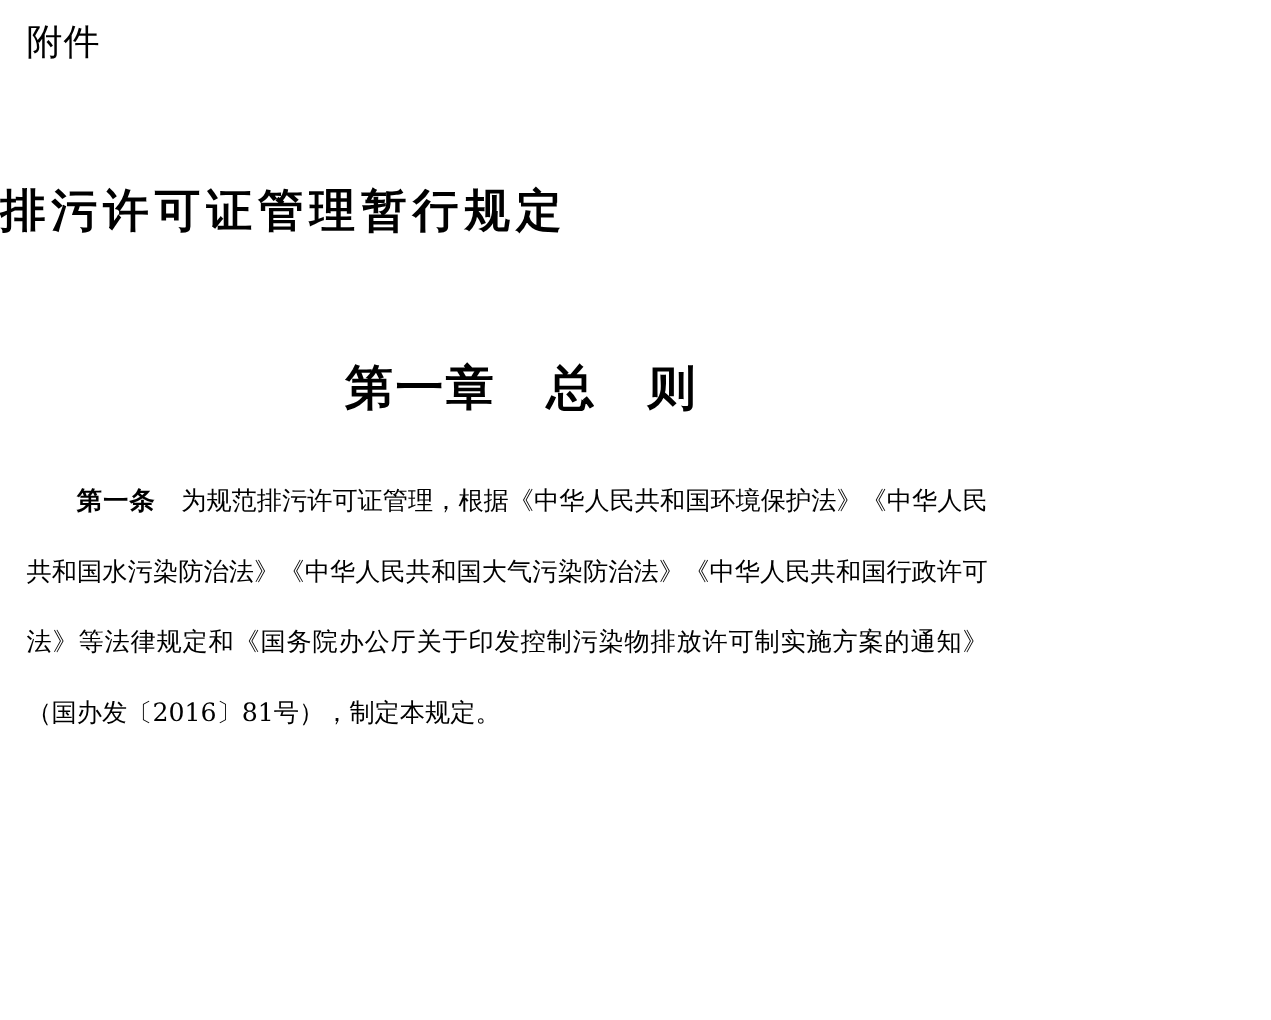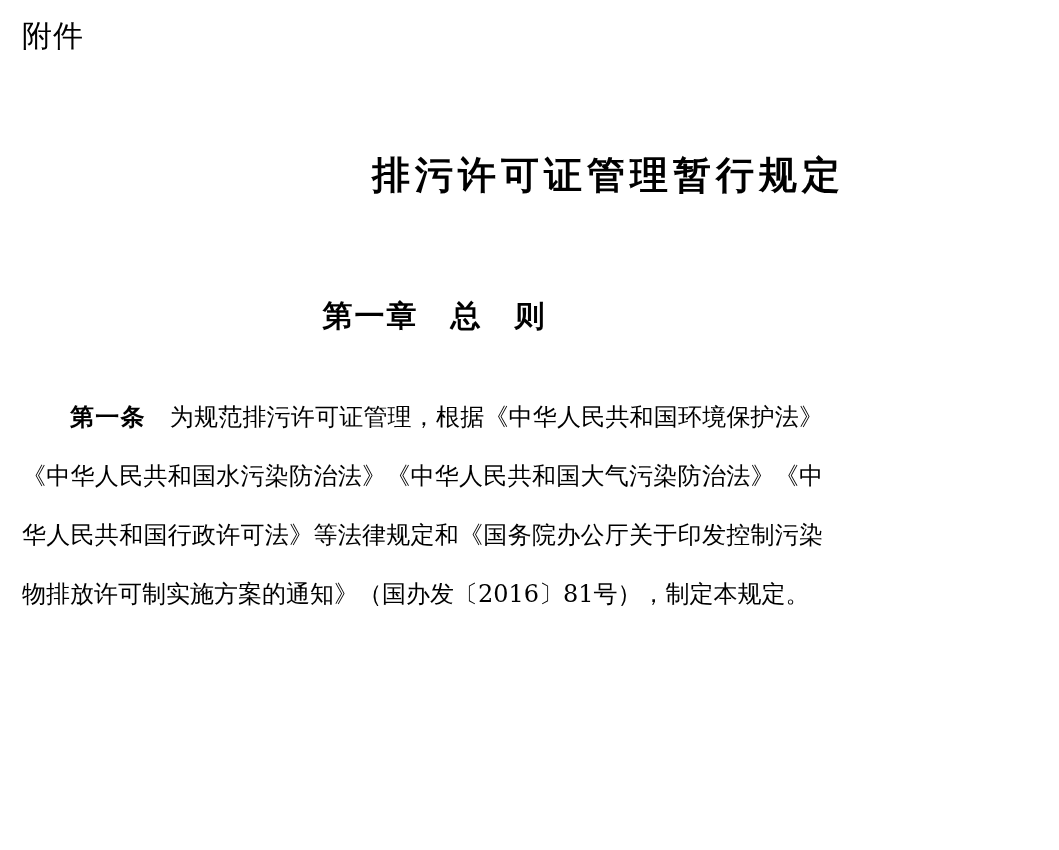--- a/index.html
+++ b/index.html
@@ -29,47 +29,47 @@
     font-size: 30px;
     letter-spacing: 1px;
     line-height: 40px;
     color: #000;
   }
   .doc-title {
     position: absolute;
     left: 0;
     right: 0;
     top: 150px;
-    text-align: right;
+    text-align: left;
     font-family: "DejaVu Sans", "Liberation Sans", sans-serif;
     font-weight: bold;
     font-size: 38px;
     letter-spacing: 5px;
     color: #000;
   }
   .chapter-heading {
     position: absolute;
     left: 0;
     right: 0;
     top: 296px;
     text-align: center;
     font-family: "DejaVu Sans", "Liberation Sans", sans-serif;
     font-weight: bold;
-    font-size: 30px;
+    font-size: 40px;
     letter-spacing: 2px;
     color: #000;
     margin-left: 24px;
   }
   .body-text {
     position: absolute;
     left: 22px;
     right: 22px;
     top: 388px;
     font-family: "DejaVu Serif", "Liberation Serif", serif;
-    font-size: 24px;
+    font-size: 21px;
     line-height: 59px;
     text-align: justify;
     color: #000;
   }
   .para {
     margin: 0 0 0 0;
     text-indent: 2em;
   }
   .art-no {
     font-family: "DejaVu Sans", "Liberation Sans", sans-serif;

